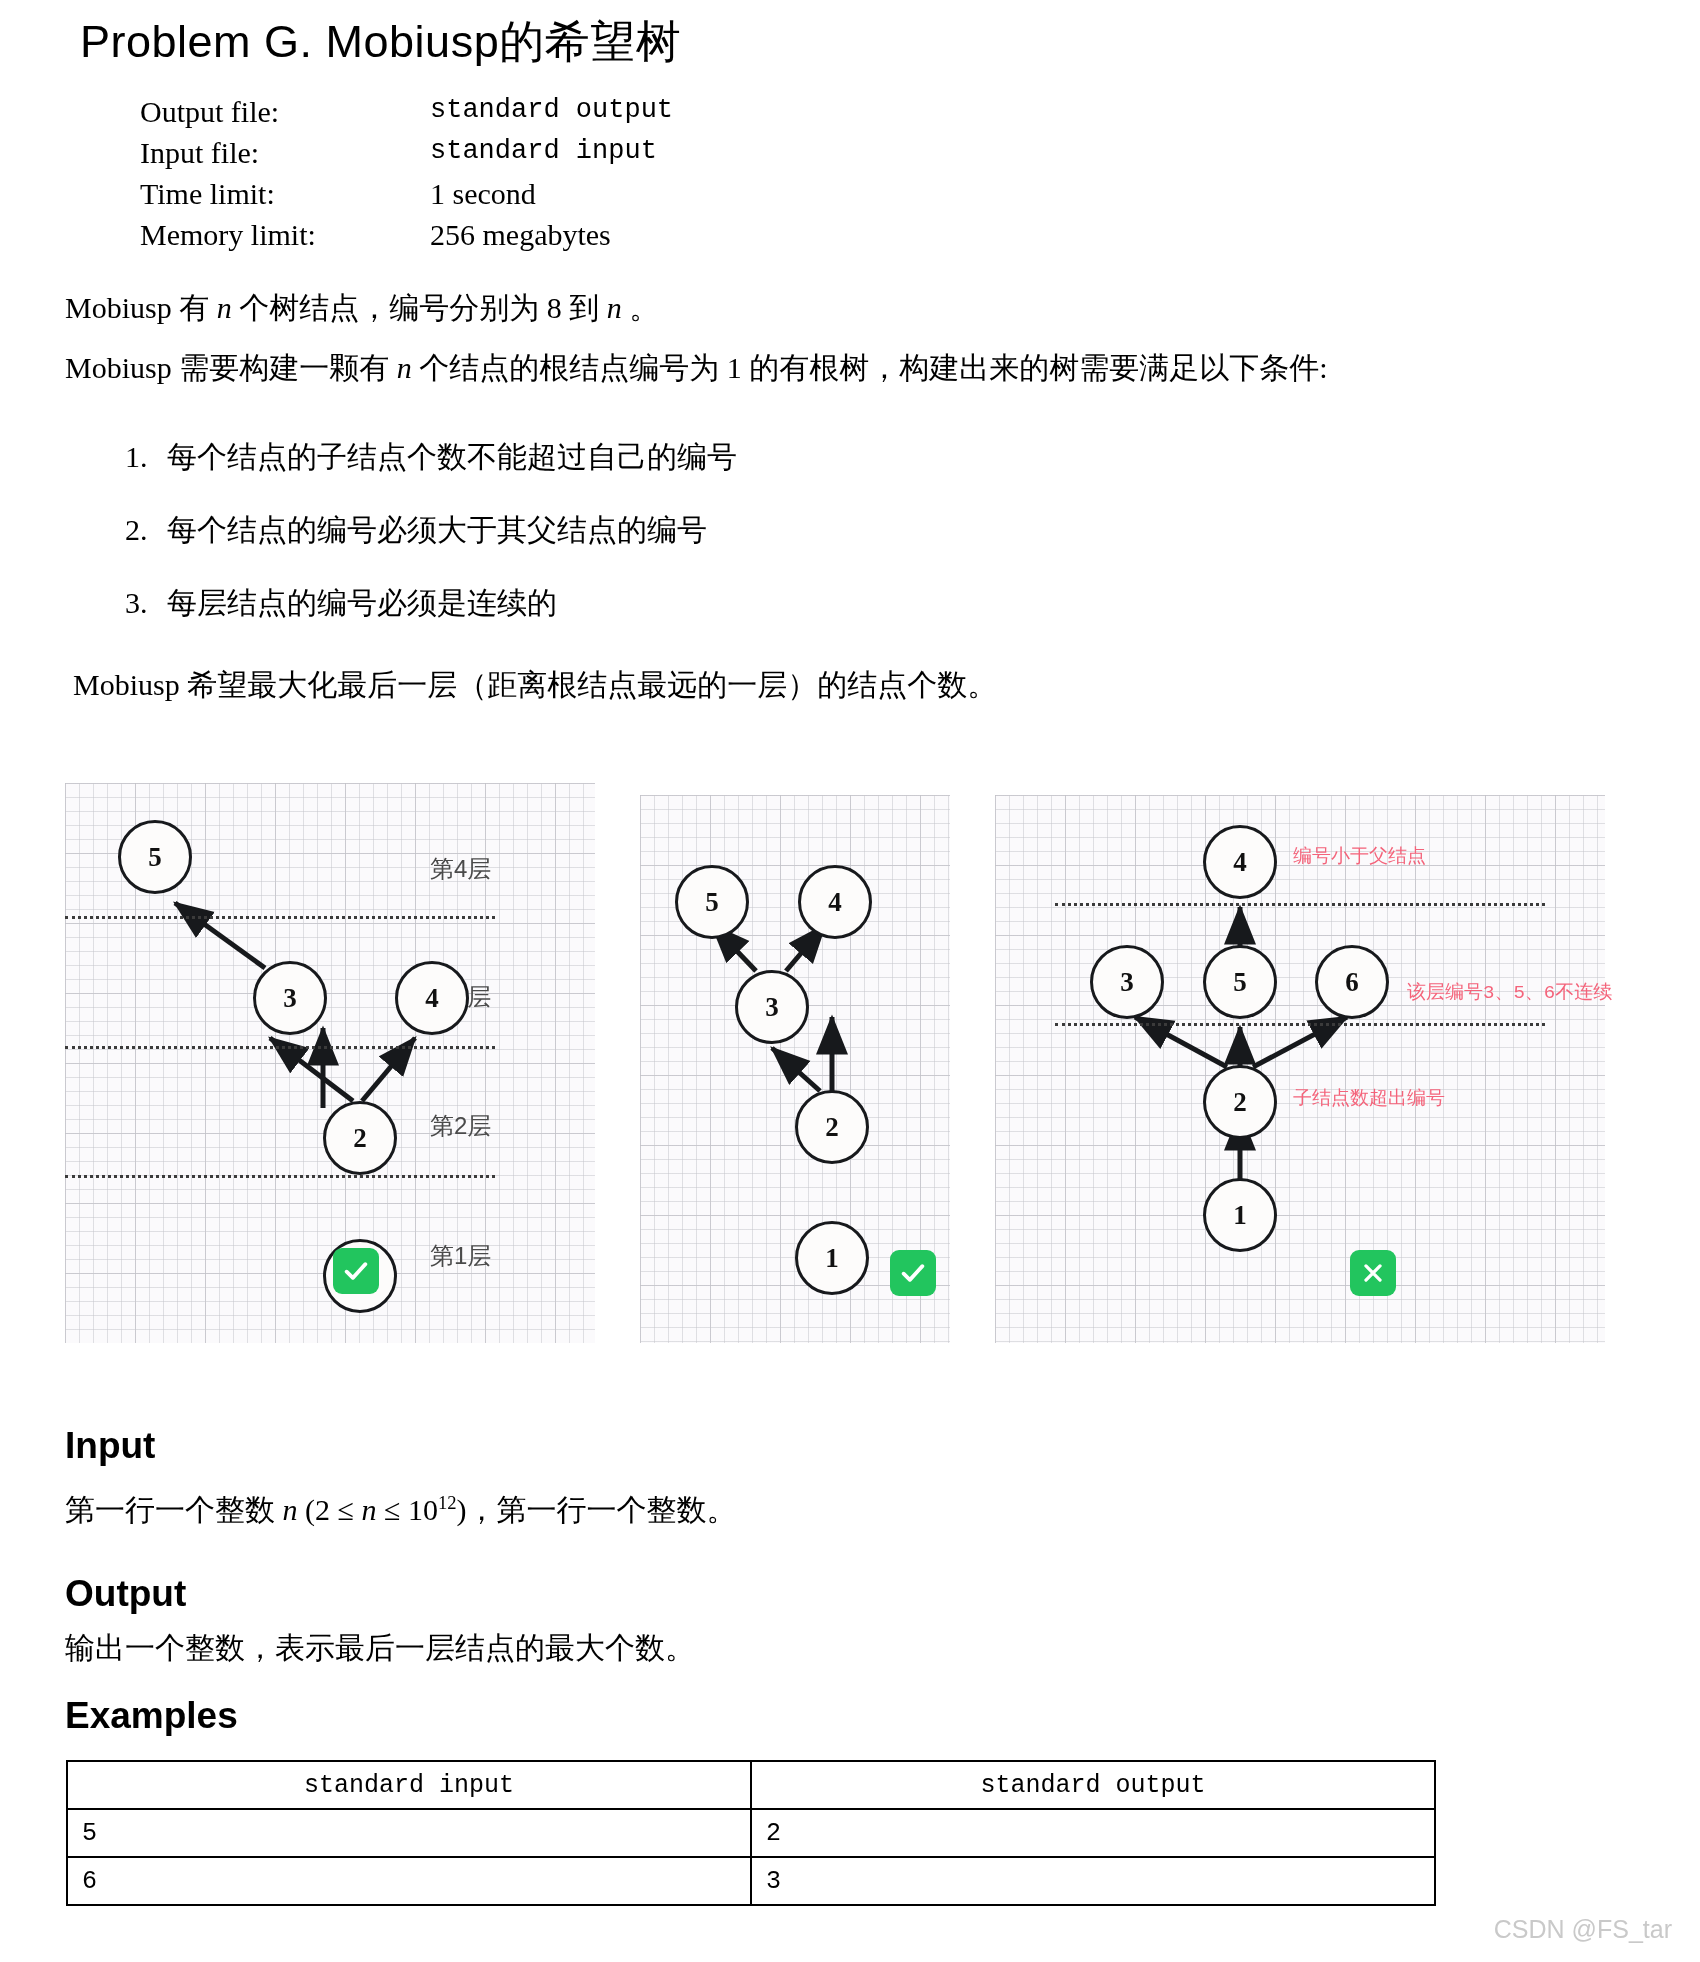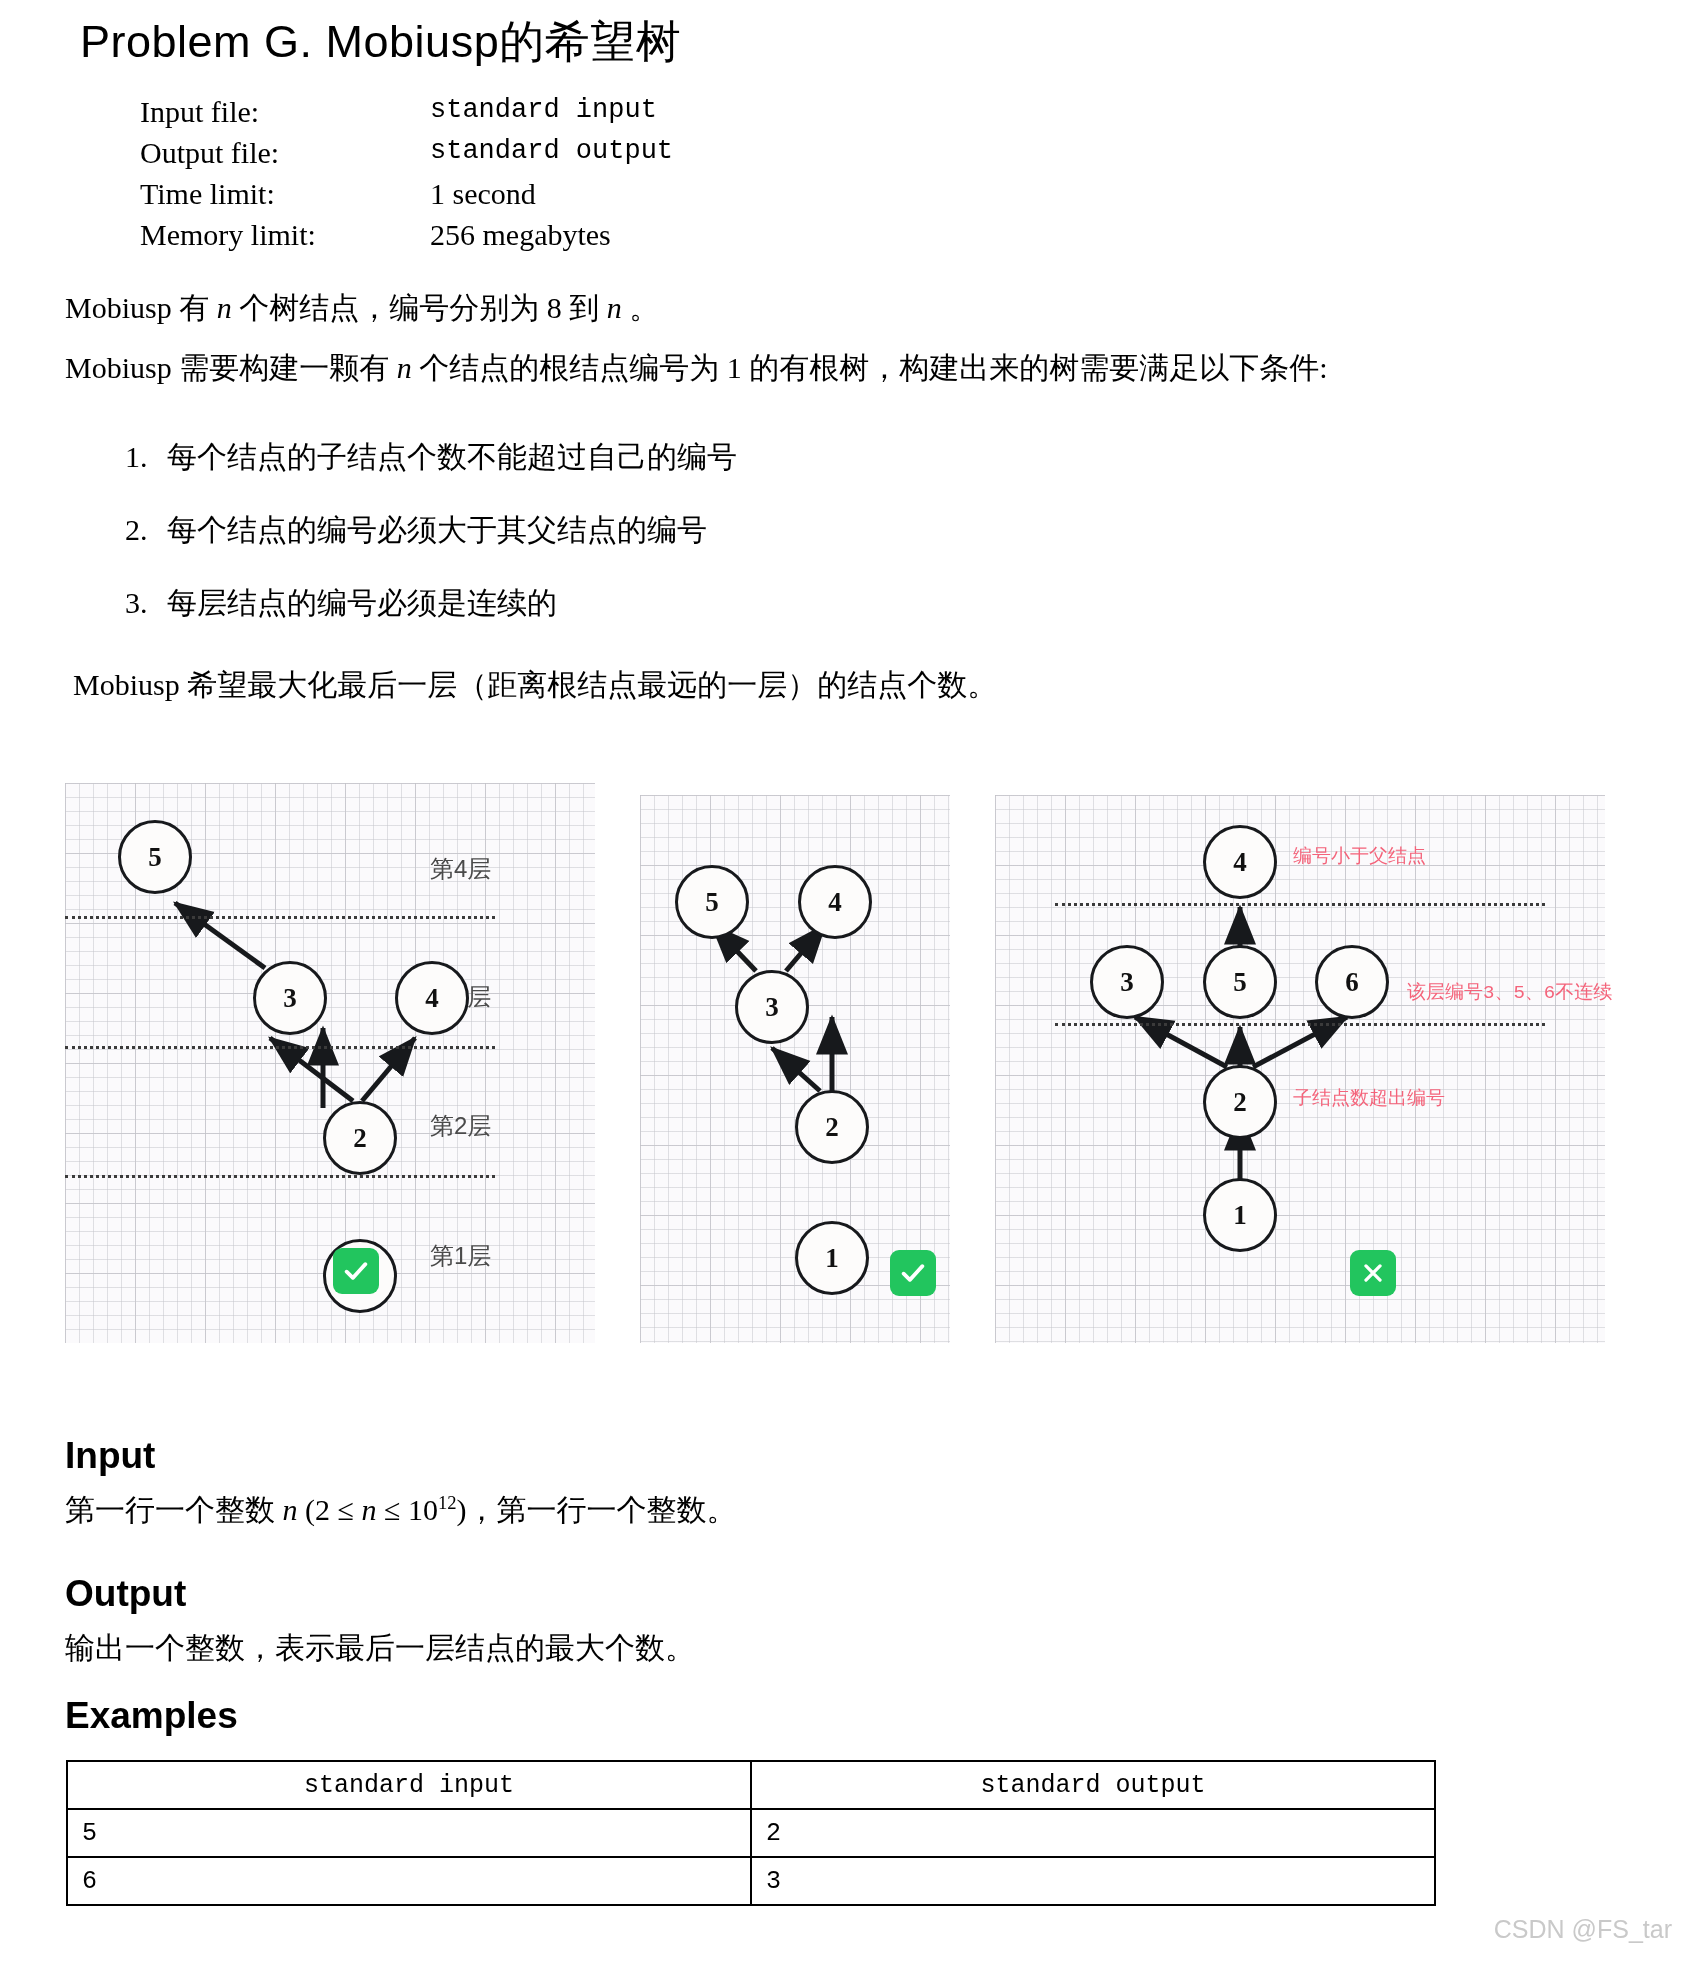--- a/index.html
+++ b/index.html
@@ -156,26 +156,26 @@
   }
   sup { font-size:0.62em; vertical-align:super; }
 </style>
 </head>
 <body>
 
 <div class="title">Problem G. Mobiusp的希望树</div>
 
 <div class="meta">
   <div class="meta-row">
+    <div class="meta-label">Output file:</div>
+    <div class="meta-value">standard output</div>
+  </div>
+  <div class="meta-row">
     <div class="meta-label">Input file:</div>
     <div class="meta-value">standard input</div>
-  </div>
-  <div class="meta-row">
-    <div class="meta-label">Output file:</div>
-    <div class="meta-value">standard output</div>
   </div>
   <div class="meta-row">
     <div class="meta-label">Time limit:</div>
     <div class="meta-value serif">1 second</div>
   </div>
   <div class="meta-row">
     <div class="meta-label">Memory limit:</div>
     <div class="meta-value serif">256 megabytes</div>
   </div>
 </div>
@@ -279,21 +279,21 @@
     <div class="anno" style="left:412px;top:184px;font-family:Liberation Mono, monospace;">该层编号3、5、6不连续</div>
     <div class="anno" style="left:298px;top:290px;">子结点数超出编号</div>
     <div class="mark no" style="left:355px;top:455px;">
       <svg width="26" height="26" viewBox="0 0 24 24">
         <path d="M5.5 5.5 L18.5 18.5 M18.5 5.5 L5.5 18.5" fill="none" stroke="#fff" stroke-width="3" stroke-linecap="round"></path>
       </svg>
     </div>
   </div>
 </div>
 
-<div class="section-h" style="top:1425px;margin-top:10px;">Input</div>
+<div class="section-h" style="top:1425px;">Input</div>
 <div class="para" style="top:1490px;">
   <span>第一行一个整数 </span><i>n</i><span> (2 ≤ </span><i>n</i><span> ≤ 10</span><sup>12</sup><span>)，第一行一个整数。</span>
 </div>
 
 <div class="section-h" style="top:1560px;margin-top:13px;">Output</div>
 <div class="para" style="top:1628px;">输出一个整数，表示最后一层结点的最大个数。</div>
 
 <div class="section-h" style="top:1695px;">Examples</div>
 
 <table class="ex-table">

